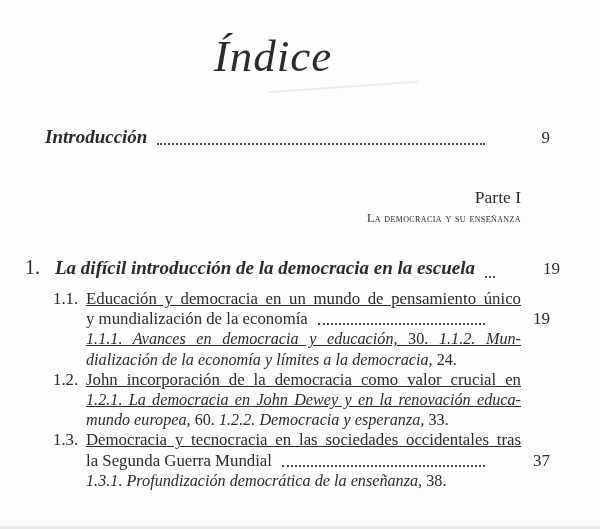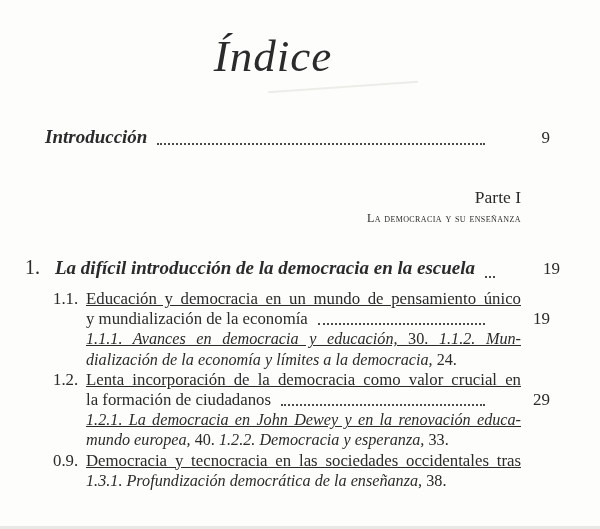--- a/index.html
+++ b/index.html
@@ -176,36 +176,36 @@
       <div class="s-subs">
             <div class="sub-line fill"><span class="italic">1.1.1. Avances en democracia y educación, </span><span class="roman">30. </span><span class="italic">1.1.2. Mun-</span></div>
             <div class="sub-line"><span class="italic">dialización de la economía y límites a la democracia, </span><span class="roman">24.</span></div>
           </div>
     </div>
   </li>
 
   <li class="section">
     <span class="s-num">1.2.</span>
     <div class="s-body">
-      <div class="s-line1 fill">Lenta incorporación de la democracia como valor crucial en</div>
-      <div class="s-line2">
-        <span class="s-l2text">la formación de ciudadanos</span>
-        <span class="leader"></span>
-        <span class="pagenum">29</span>
-      </div>
+      <div class="s-line1 fill">John incorporación de la democracia como valor crucial en</div>
       <div class="s-subs">
             <div class="sub-line fill"><span class="italic">1.2.1. La democracia en John Dewey y en la renovación educa-</span></div>
-            <div class="sub-line"><span class="italic">mundo europea, </span><span class="roman">40. </span><span class="italic">1.2.2. Democracia y esperanza, </span><span class="roman">33.</span></div>
+            <div class="sub-line"><span class="italic">mundo europea, </span><span class="roman">60. </span><span class="italic">1.2.2. Democracia y esperanza, </span><span class="roman">33.</span></div>
           </div>
     </div>
   </li>
 
   <li class="section">
-    <span class="s-num">0.9.</span>
+    <span class="s-num">1.3.</span>
     <div class="s-body">
       <div class="s-line1 fill">Democracia y tecnocracia en las sociedades occidentales tras</div>
+      <div class="s-line2">
+        <span class="s-l2text">la Segunda Guerra Mundial</span>
+        <span class="leader"></span>
+        <span class="pagenum">37</span>
+      </div>
       <div class="s-subs">
             <div class="sub-line"><span class="italic">1.3.1. Profundización democrática de la enseñanza, </span><span class="roman">38.</span></div>
           </div>
     </div>
   </li>
 </ul>
 </div>
 
 </body></html>

